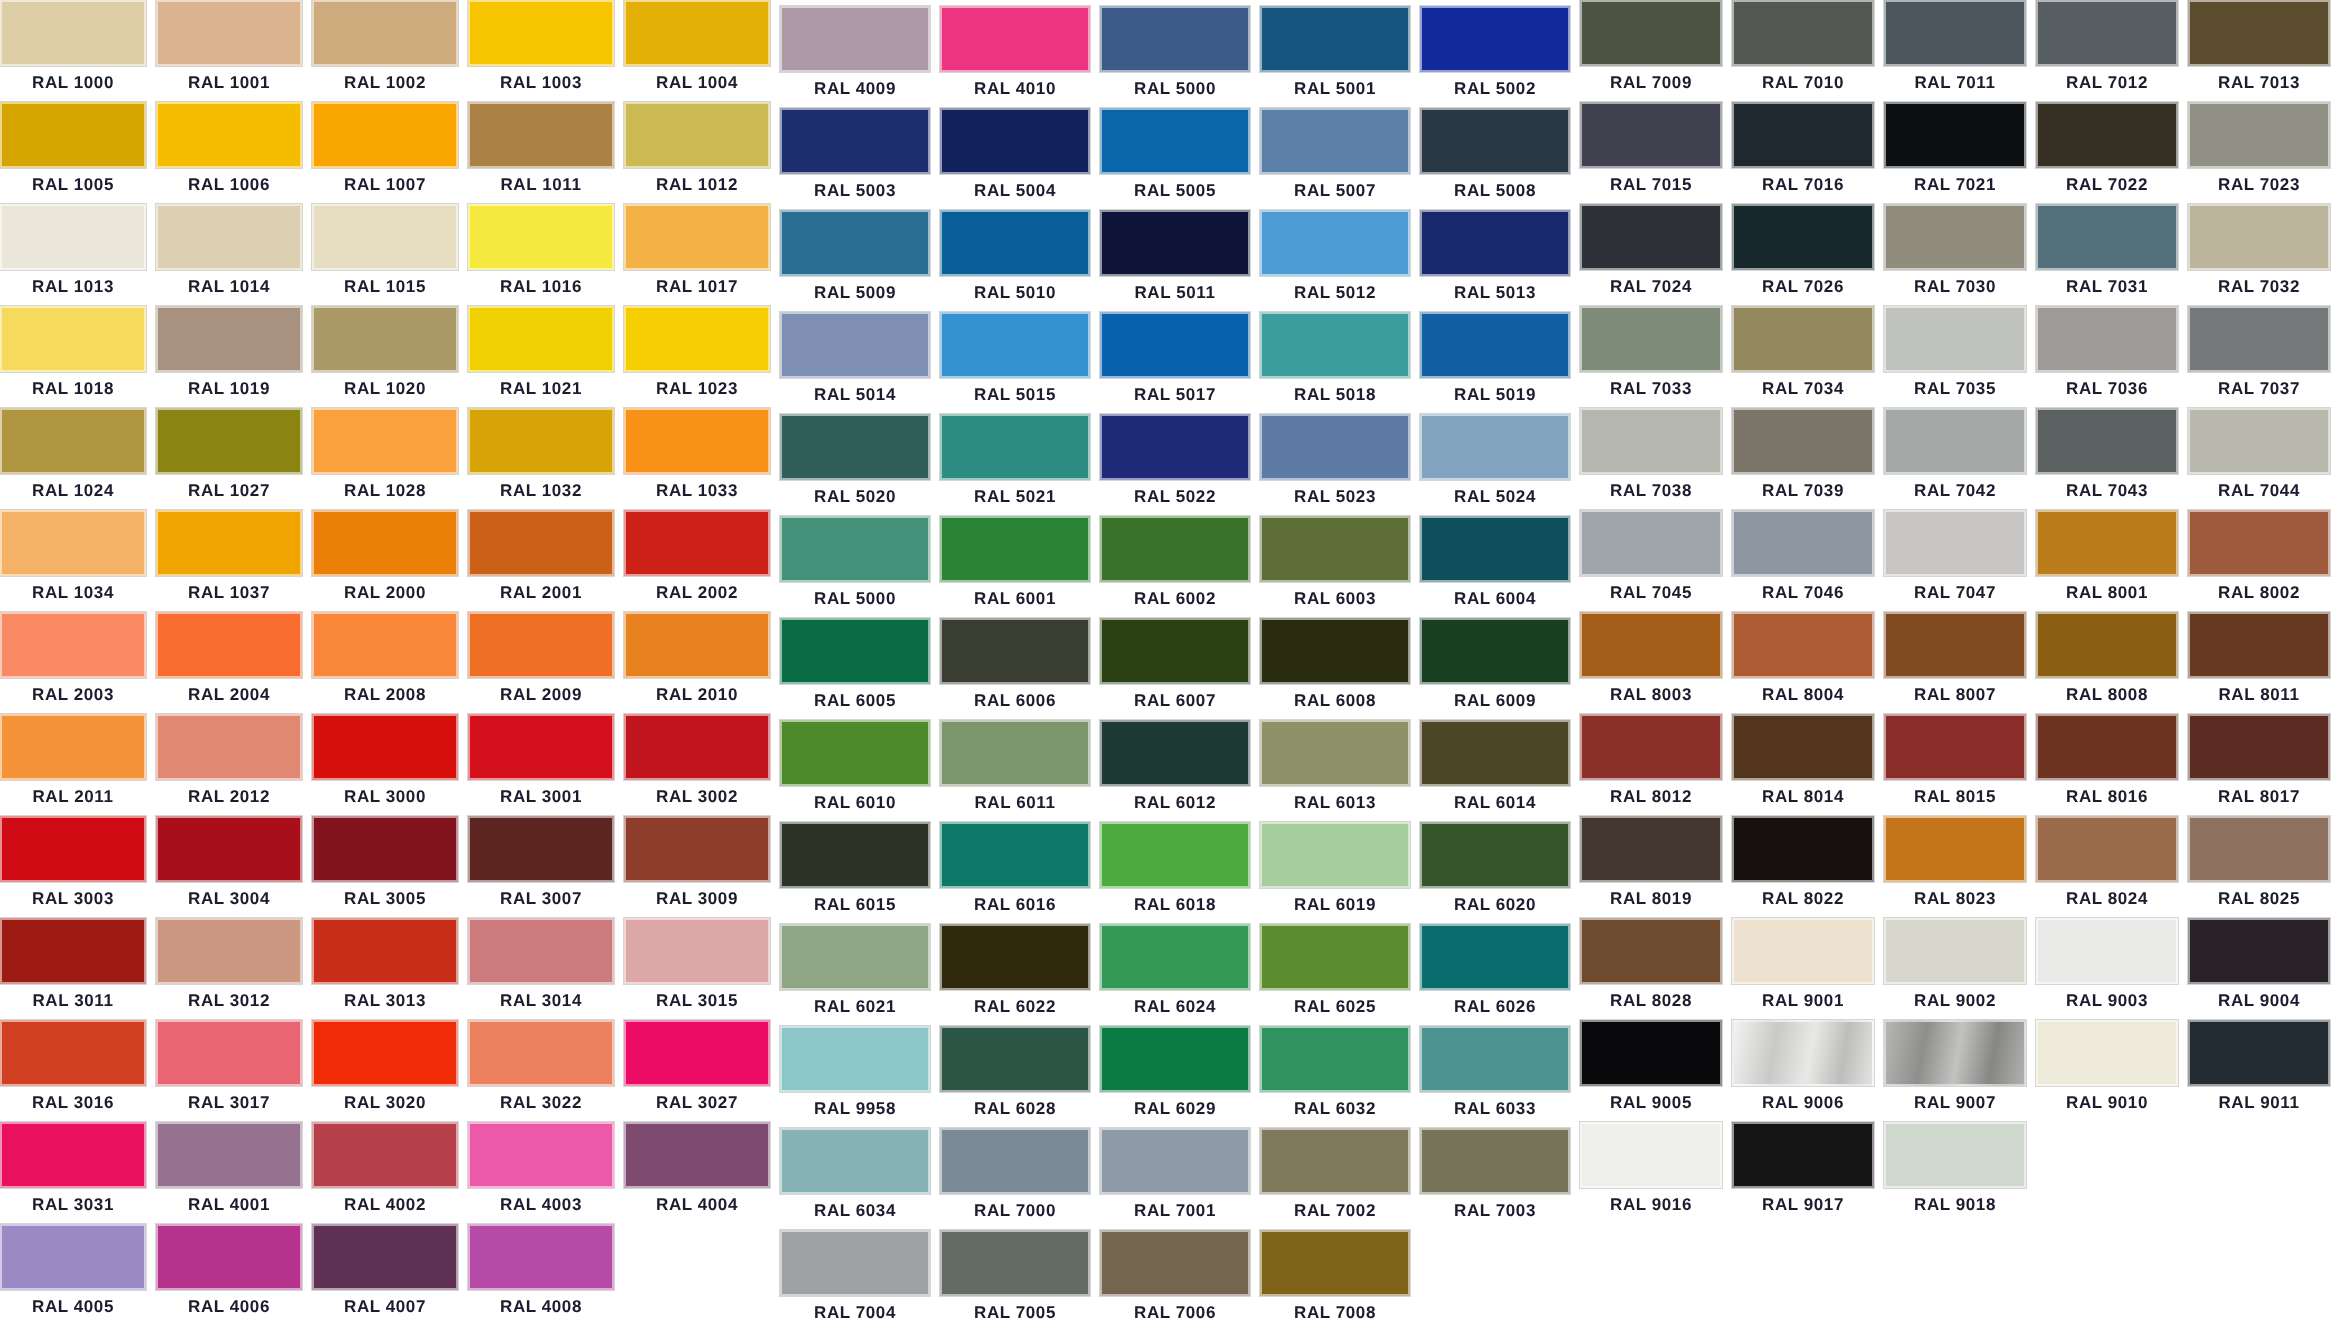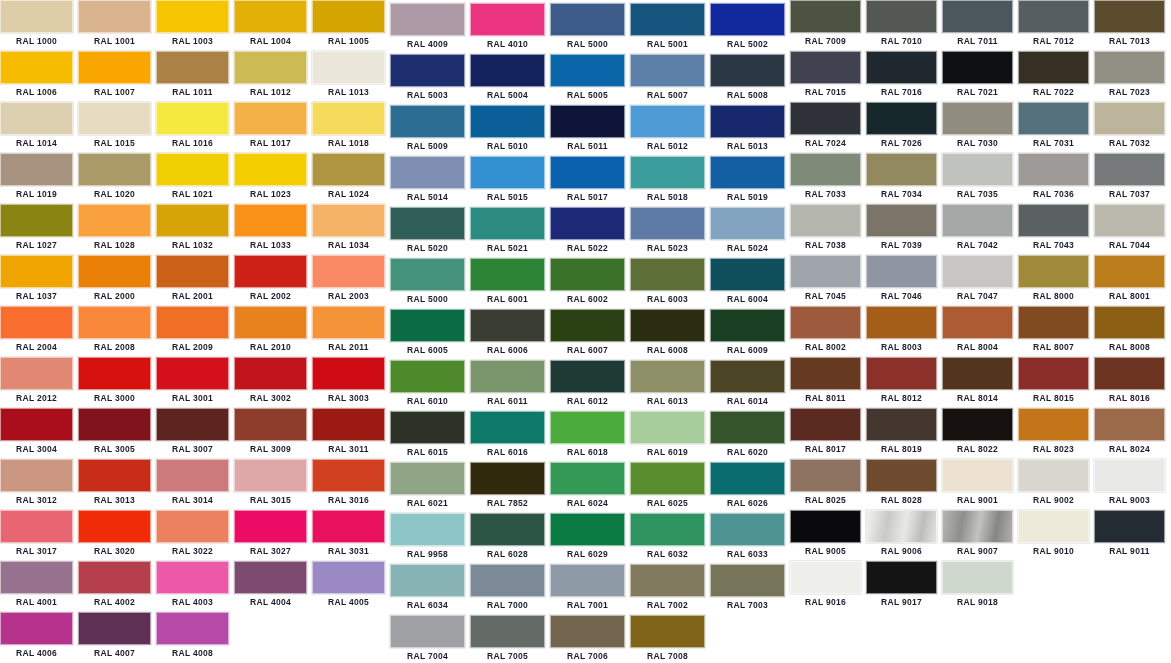--- a/index.html
+++ b/index.html
@@ -89,20 +89,24 @@
   <div class="group left">
       <div class="cell">
         <div class="swatch" title="RAL 1000" style="background: rgb(221, 206, 168);"></div>
         <div class="label">RAL 1000</div>
       </div>
       <div class="cell">
         <div class="swatch" title="RAL 1001" style="background: rgb(217, 180, 143);"></div>
         <div class="label">RAL 1001</div>
       </div>
       <div class="cell">
+        <div class="swatch" title="RAL 1002" style="background: rgb(205, 171, 124);"></div>
+        <div class="label">RAL 1002</div>
+      </div>
+      <div class="cell">
         <div class="swatch" title="RAL 1003" style="background: rgb(246, 196, 0);"></div>
         <div class="label">RAL 1003</div>
       </div>
       <div class="cell">
         <div class="swatch" title="RAL 1004" style="background: rgb(226, 176, 7);"></div>
         <div class="label">RAL 1004</div>
       </div>
       <div class="cell">
         <div class="swatch" title="RAL 1005" style="background: rgb(212, 164, 0);"></div>
         <div class="label">RAL 1005</div>
@@ -520,21 +524,21 @@
       <div class="cell">
         <div class="swatch" title="RAL 6020" style="background: rgb(54, 85, 44);"></div>
         <div class="label">RAL 6020</div>
       </div>
       <div class="cell">
         <div class="swatch" title="RAL 6021" style="background: rgb(144, 165, 133);"></div>
         <div class="label">RAL 6021</div>
       </div>
       <div class="cell">
         <div class="swatch" title="RAL 6022" style="background: rgb(49, 41, 12);"></div>
-        <div class="label">RAL 7852</div>
+        <div class="label">RAL 6022</div>
       </div>
       <div class="cell">
         <div class="swatch" title="RAL 6024" style="background: rgb(51, 153, 85);"></div>
         <div class="label">RAL 6024</div>
       </div>
       <div class="cell">
         <div class="swatch" title="RAL 6025" style="background: rgb(90, 141, 46);"></div>
         <div class="label">RAL 6025</div>
       </div>
       <div class="cell">
@@ -705,24 +709,20 @@
       </div>
       <div class="cell">
         <div class="swatch" title="RAL 7046" style="background: rgb(142, 151, 161);"></div>
         <div class="label">RAL 7046</div>
       </div>
       <div class="cell">
         <div class="swatch" title="RAL 7047" style="background: rgb(200, 198, 196);"></div>
         <div class="label">RAL 7047</div>
       </div>
       <div class="cell">
-        <div class="swatch" title="RAL 8000" style="background: rgb(160, 138, 58);"></div>
-        <div class="label">RAL 8000</div>
-      </div>
-      <div class="cell">
         <div class="swatch" title="RAL 8001" style="background: rgb(187, 125, 28);"></div>
         <div class="label">RAL 8001</div>
       </div>
       <div class="cell">
         <div class="swatch" title="RAL 8002" style="background: rgb(157, 90, 61);"></div>
         <div class="label">RAL 8002</div>
       </div>
       <div class="cell">
         <div class="swatch" title="RAL 8003" style="background: rgb(165, 94, 25);"></div>
         <div class="label">RAL 8003</div>
@@ -791,20 +791,24 @@
         <div class="swatch" title="RAL 9001" style="background: rgb(236, 226, 207);"></div>
         <div class="label">RAL 9001</div>
       </div>
       <div class="cell">
         <div class="swatch" title="RAL 9002" style="background: rgb(215, 215, 205);"></div>
         <div class="label">RAL 9002</div>
       </div>
       <div class="cell">
         <div class="swatch" title="RAL 9003" style="background: rgb(233, 234, 232);"></div>
         <div class="label">RAL 9003</div>
+      </div>
+      <div class="cell">
+        <div class="swatch" title="RAL 9004" style="background: rgb(42, 34, 41);"></div>
+        <div class="label">RAL 9004</div>
       </div>
       <div class="cell">
         <div class="swatch" title="RAL 9005" style="background: rgb(10, 10, 13);"></div>
         <div class="label">RAL 9005</div>
       </div>
       <div class="cell">
         <div class="swatch metallic-9006" title="RAL 9006"></div>
         <div class="label">RAL 9006</div>
       </div>
       <div class="cell">

